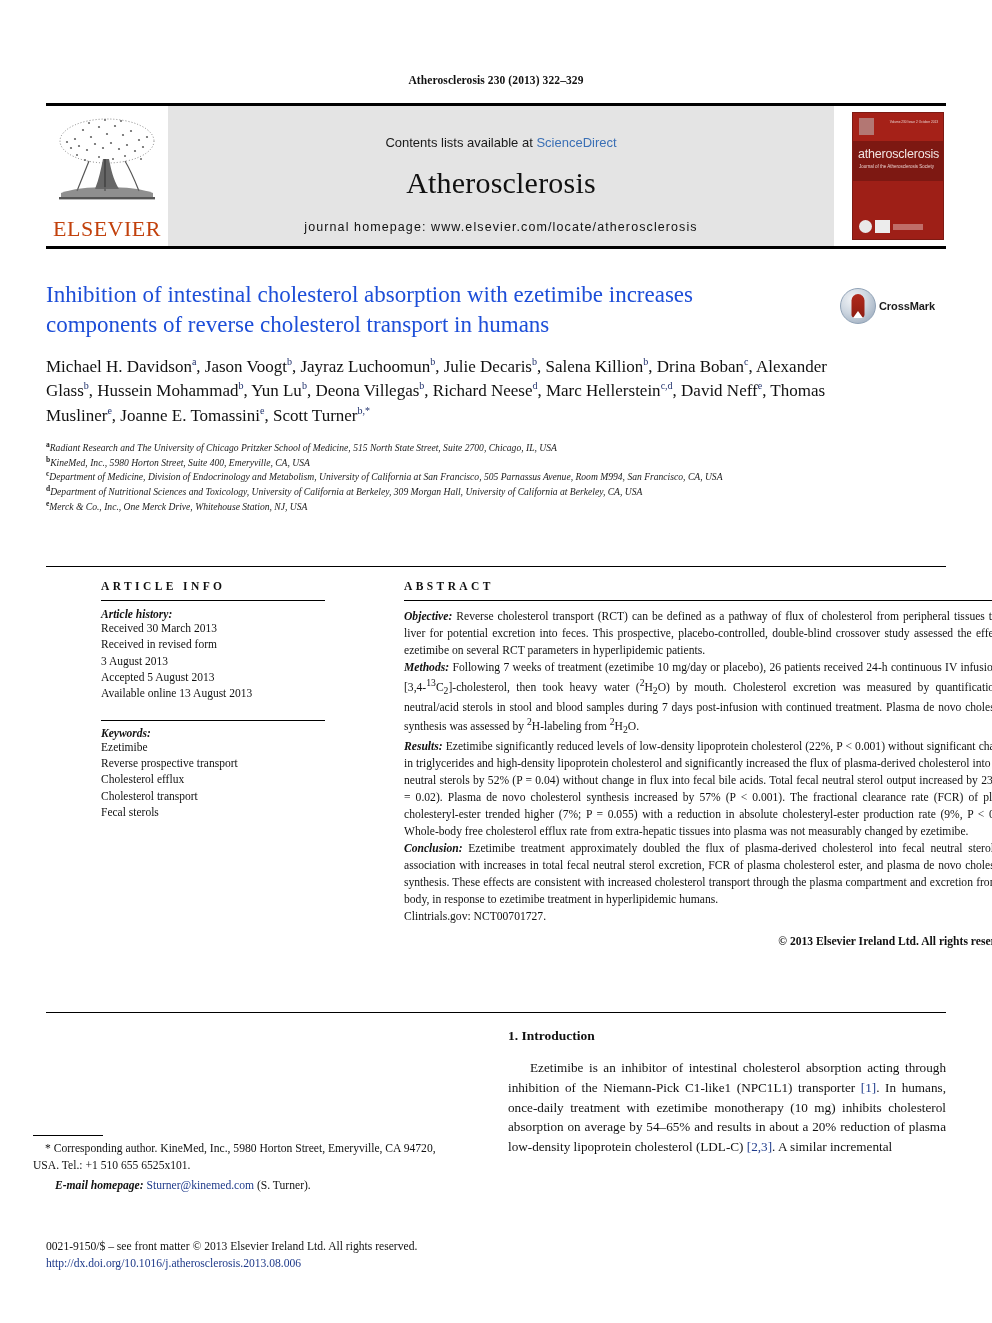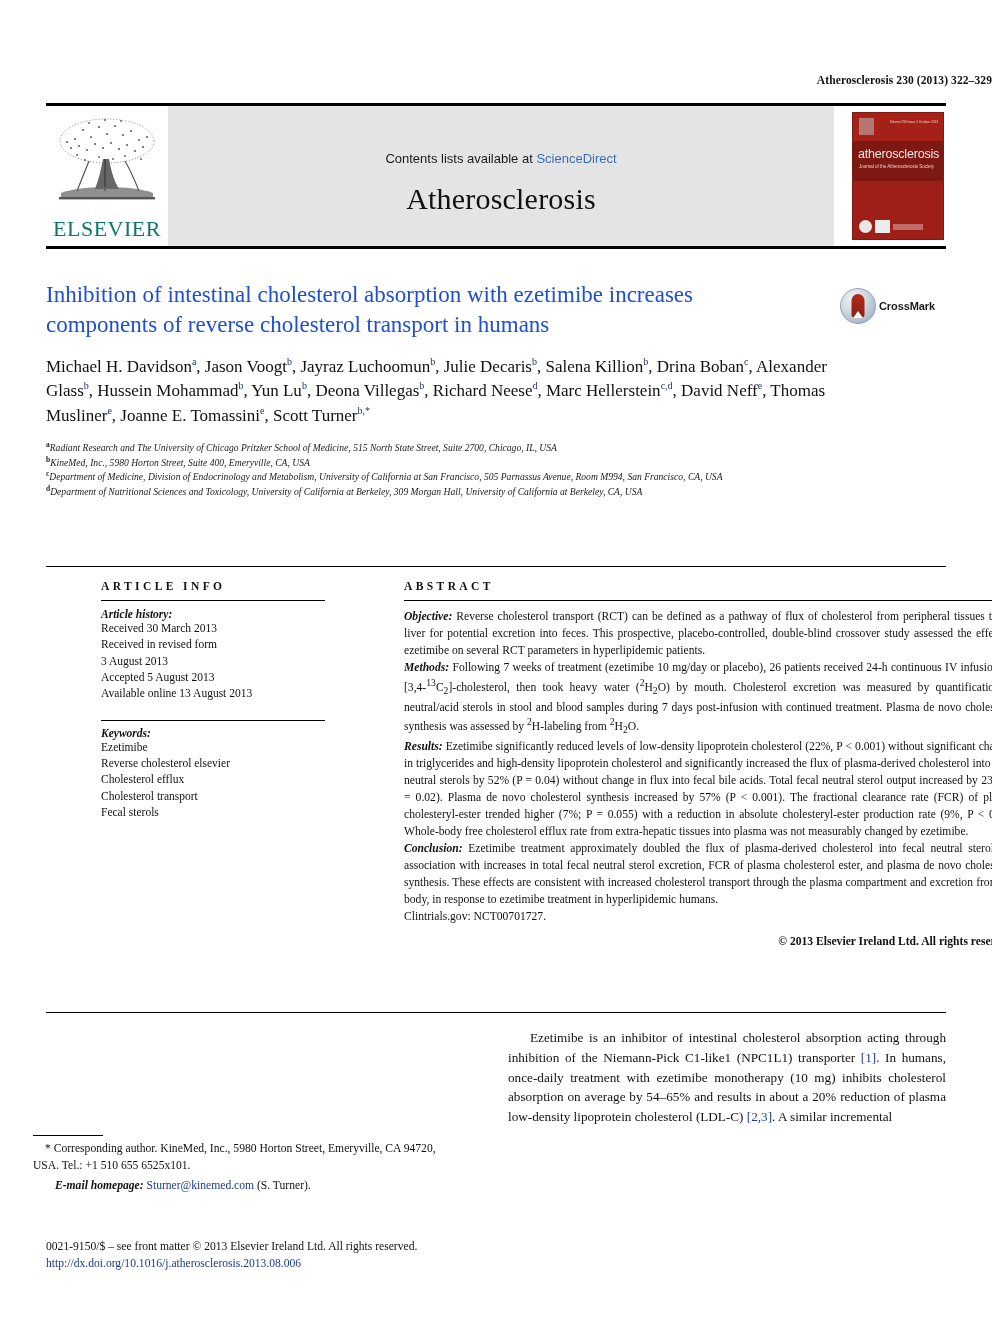--- a/index.html
+++ b/index.html
@@ -21,21 +21,21 @@
     height: 1323px;
     box-sizing: border-box;
   }
 
   
   .running-head {
     position: absolute;
     top: 74px;
     left: 0;
     width: 992px;
-    text-align: right;
+    text-align: center;
     font-family: "Liberation Serif", serif;
     font-weight: bold;
     font-size: 11.5px;
     color: #111;
     letter-spacing: 0.1px;
   }
 
   
   .masthead {
     position: absolute;
@@ -60,21 +60,21 @@
     justify-content: flex-end;
     align-items: center;
     padding-bottom: 6px;
     box-sizing: border-box;
   }
   .tree-svg { display:block; }
   .elsevier-word {
     font-family: "Liberation Serif", serif;
     font-size: 22px;
     letter-spacing: 0.5px;
-    color: #0f766e;
+    color: #c2410c;
     line-height: 1;
     margin-top: 11px;
   }
   .journal-band {
     flex: 1 1 auto;
     background: #e4e4e4;
     display: flex;
     flex-direction: column;
     justify-content: flex-end;
     align-items: center;
@@ -421,20 +421,21 @@
           </g>
         </svg>
         <div class="elsevier-word">ELSEVIER</div>
       </div>
 
       <div class="journal-band">
         <div class="contents-line">
           <span>Contents lists available at </span><span class="sd-link">ScienceDirect</span>
         </div>
         <div class="journal-name">Atherosclerosis</div>
+        <div class="homepage-line">journal homepage: www.elsevier.com/locate/atherosclerosis</div>
       </div>
 
       <div class="cover-thumb">
         <div class="cover-art">
           <div class="cover-top-strip"></div>
           <div class="cover-elsevier-mark"></div>
           <div class="cover-topright">Volume 230  Issue 2  October 2013</div>
           <div class="cover-mid-band"></div>
           <div class="cover-title">atherosclerosis</div>
           <div class="cover-sub">Journal of the Atherosclerosis Society</div>
@@ -457,20 +458,21 @@
       <div class="cm-text">CrossMark</div>
     </div>
 
     <div class="authors">Michael H. Davidson<sup>a</sup>, Jason Voogt<sup>b</sup>, Jayraz Luchoomun<sup>b</sup>, Julie Decaris<sup>b</sup>, Salena Killion<sup>b</sup>, Drina Boban<sup>c</sup>, Alexander Glass<sup>b</sup>, Hussein Mohammad<sup>b</sup>, Yun Lu<sup>b</sup>, Deona Villegas<sup>b</sup>, Richard Neese<sup>d</sup>, Marc Hellerstein<sup>c,d</sup>, David Neff<sup>e</sup>, Thomas Musliner<sup>e</sup>, Joanne E. Tomassini<sup>e</sup>, Scott Turner<sup>b,*</sup></div>
 
     <div class="affiliations">
       <div><sup>a</sup><span>Radiant Research and The University of Chicago Pritzker School of Medicine, 515 North State Street, Suite 2700, Chicago, IL, USA</span></div>
       <div><sup>b</sup><span>KineMed, Inc., 5980 Horton Street, Suite 400, Emeryville, CA, USA</span></div>
       <div><sup>c</sup><span>Department of Medicine, Division of Endocrinology and Metabolism, University of California at San Francisco, 505 Parnassus Avenue, Room M994, San Francisco, CA, USA</span></div>
       <div><sup>d</sup><span>Department of Nutritional Sciences and Toxicology, University of California at Berkeley, 309 Morgan Hall, University of California at Berkeley, CA, USA</span></div>
+      <div><sup>e</sup><span>Merck &amp; Co., Inc., One Merck Drive, Whitehouse Station, NJ, USA</span></div>
     </div>
   </div>
 
   <div class="rule-thin" style="top:566px;"></div>
 
   <div class="info-abstract">
 
     <div class="col-info">
       <div class="sec-head">ARTICLE INFO</div>
       <div class="hr-black"></div>
@@ -478,21 +480,21 @@
       <div class="hist-line">Received 30 March 2013</div>
       <div class="hist-line">Received in revised form</div>
       <div class="hist-line">3 August 2013</div>
       <div class="hist-line">Accepted 5 August 2013</div>
       <div class="hist-line">Available online 13 August 2013</div>
 
       <div class="kw-block">
         <div class="hr-black"></div>
         <div class="kw-title">Keywords:</div>
         <div class="kw-line">Ezetimibe</div>
-        <div class="kw-line">Reverse cholesterol elsevier</div>
+        <div class="kw-line">Reverse prospective transport</div>
         <div class="kw-line">Cholesterol efflux</div>
         <div class="kw-line">Cholesterol transport</div>
         <div class="kw-line">Fecal sterols</div>
       </div>
     </div>
 
     <div class="col-abs">
       <div class="sec-head">ABSTRACT</div>
       <div class="hr-black"></div>
       <div class="abs-body">
@@ -503,20 +505,21 @@
         <p>Clintrials.gov: NCT00701727.</p>
         <div class="copyright-line">© 2013 Elsevier Ireland Ltd. All rights reserved.</div>
       </div>
     </div>
 
   </div>
 
   <div class="lower-rule"></div>
 
   <div class="intro-col">
+    <div class="intro-head">1. Introduction</div>
     <p class="intro-body"><span>Ezetimibe is an inhibitor of intestinal cholesterol absorption acting through inhibition of the Niemann-Pick C1-like1 (NPC1L1) transporter </span><span class="ref-link">[1]</span><span>. In humans, once-daily treatment with ezetimibe monotherapy (10 mg) inhibits cholesterol absorption on average by 54–65% and results in about a 20% reduction of plasma low-density lipoprotein cholesterol (LDL-C) </span><span class="ref-link">[2,3]</span><span>. A similar incremental</span></p>
   </div>
 
   <div class="corr-col">
     <div class="corr-rule"></div>
     <div class="corr-body">* Corresponding author. KineMed, Inc., 5980 Horton Street, Emeryville, CA 94720, USA. Tel.: +1 510 655 6525x101.</div>
     <div class="email-line">
       <span class="email-label">E-mail homepage:</span>
       <span class="email-addr">Sturner@kinemed.com</span><span> (S. Turner).</span>
     </div>

